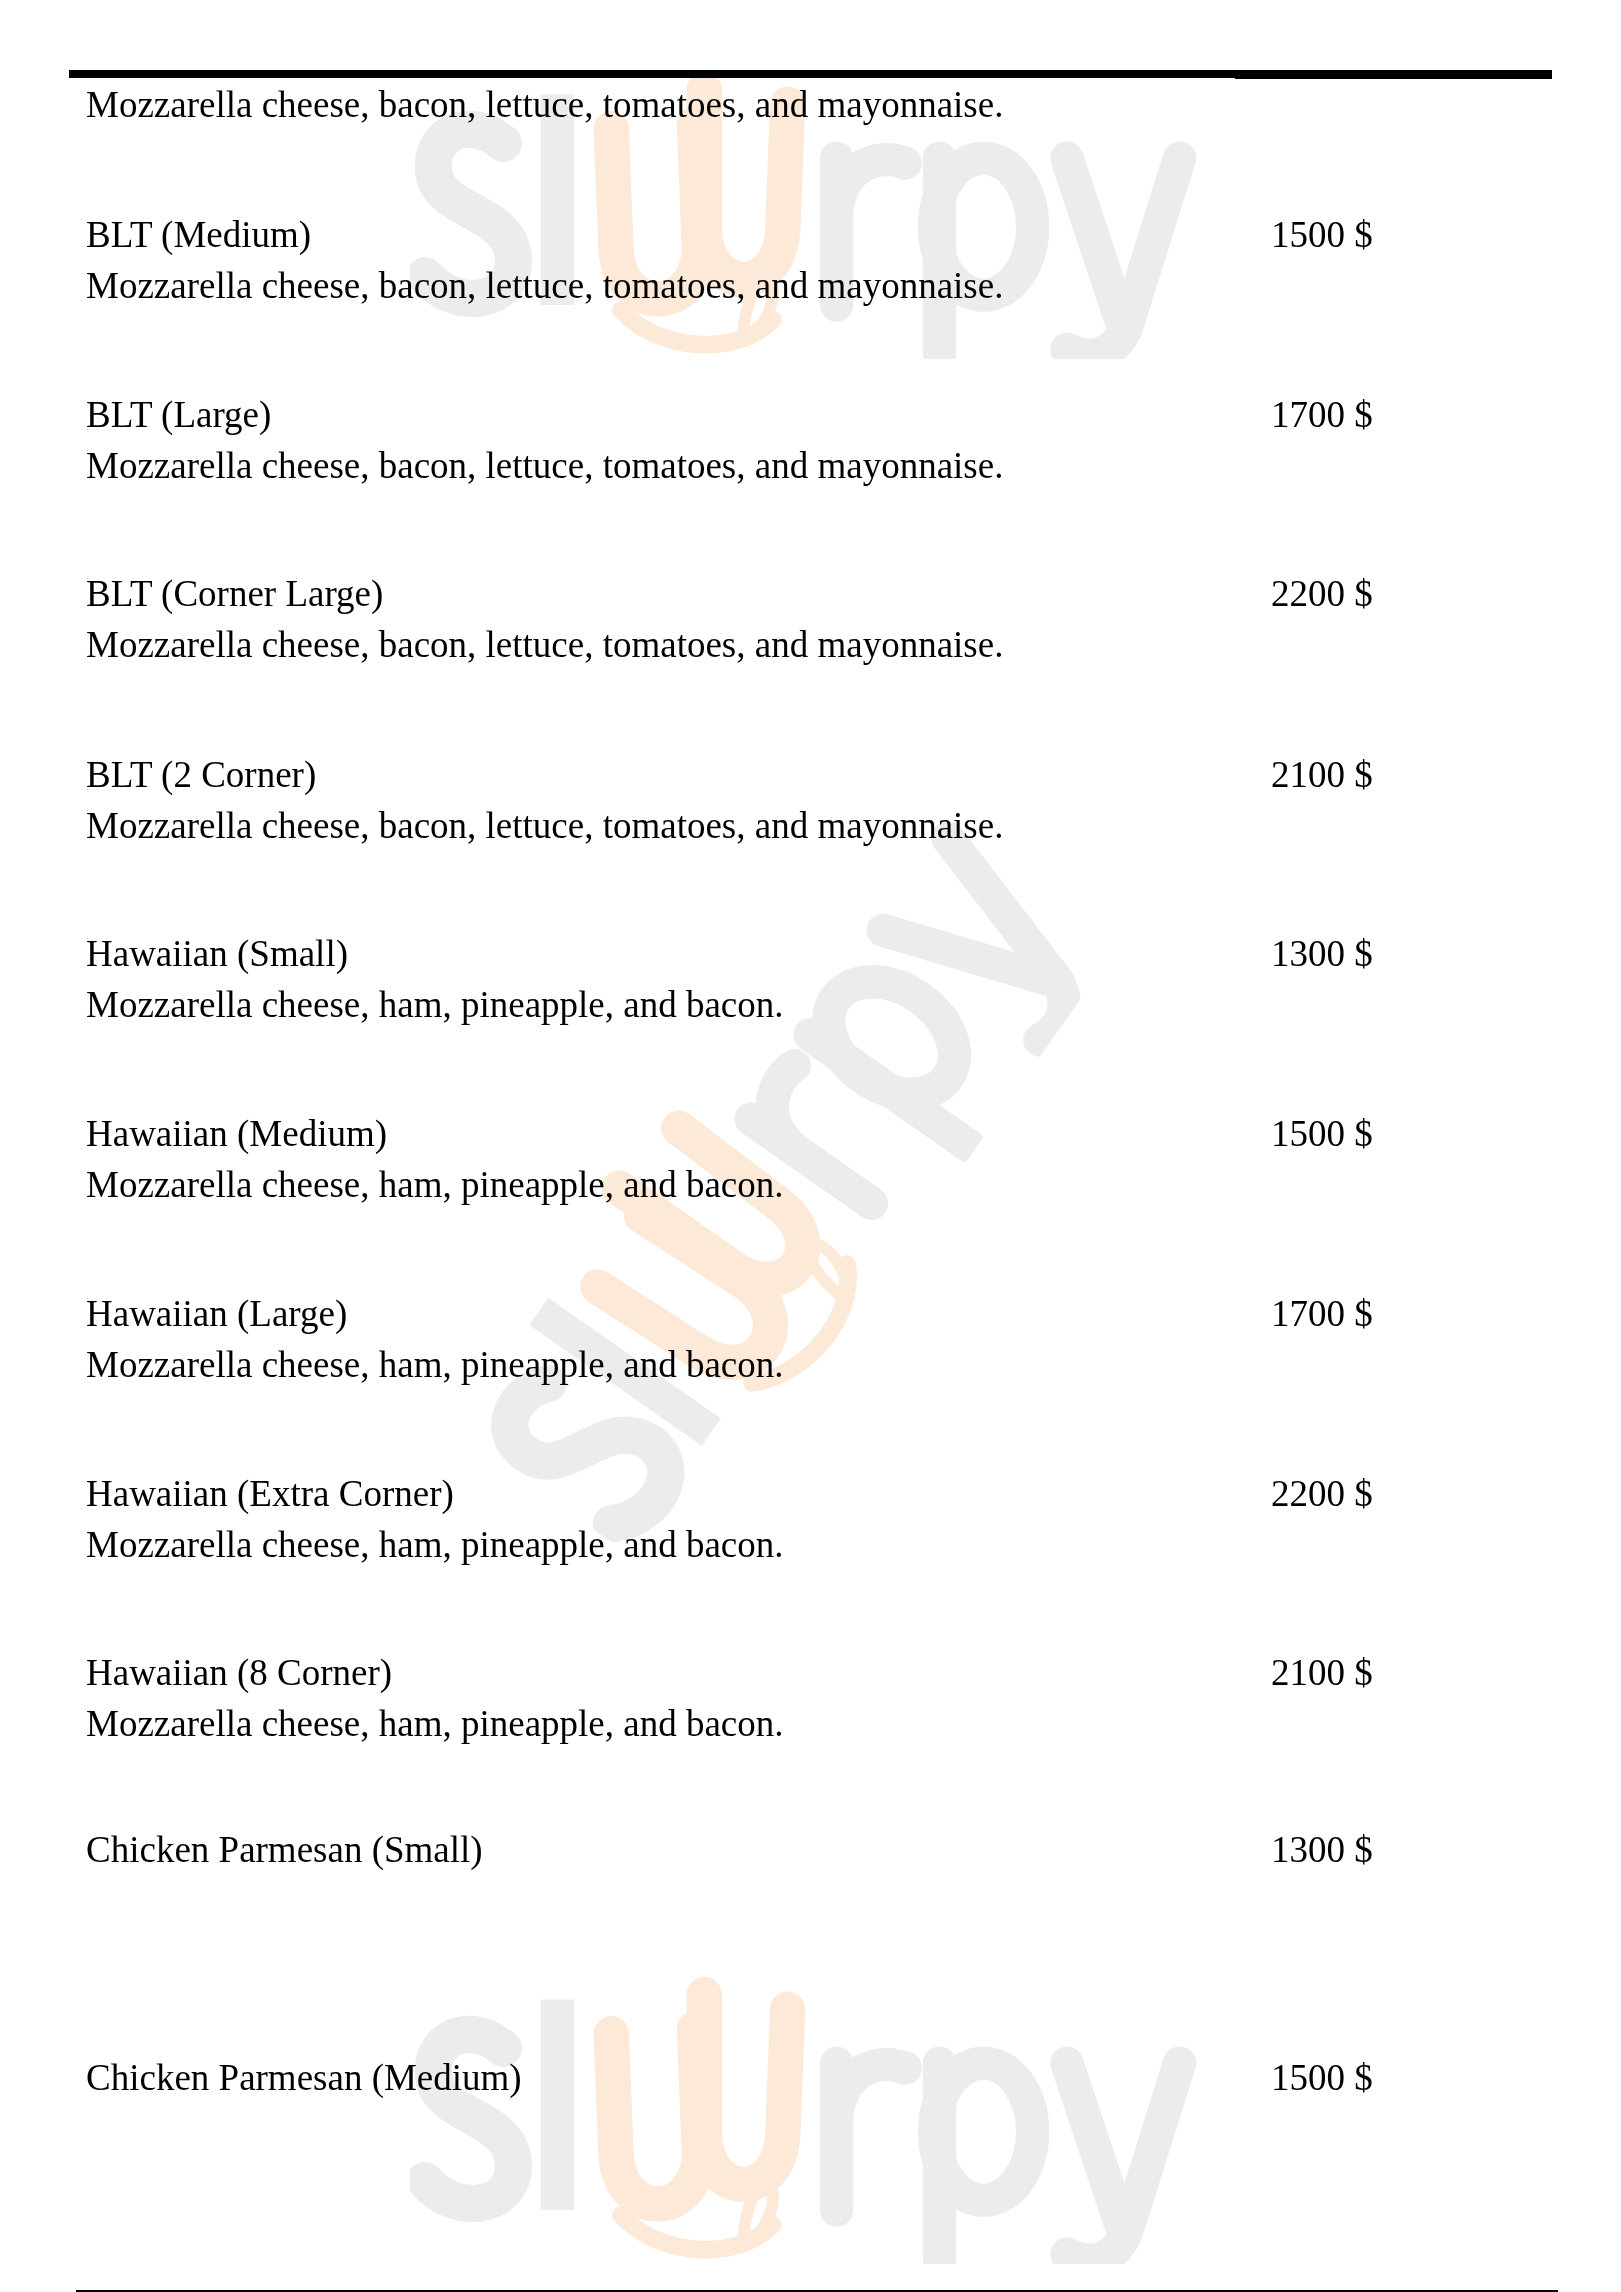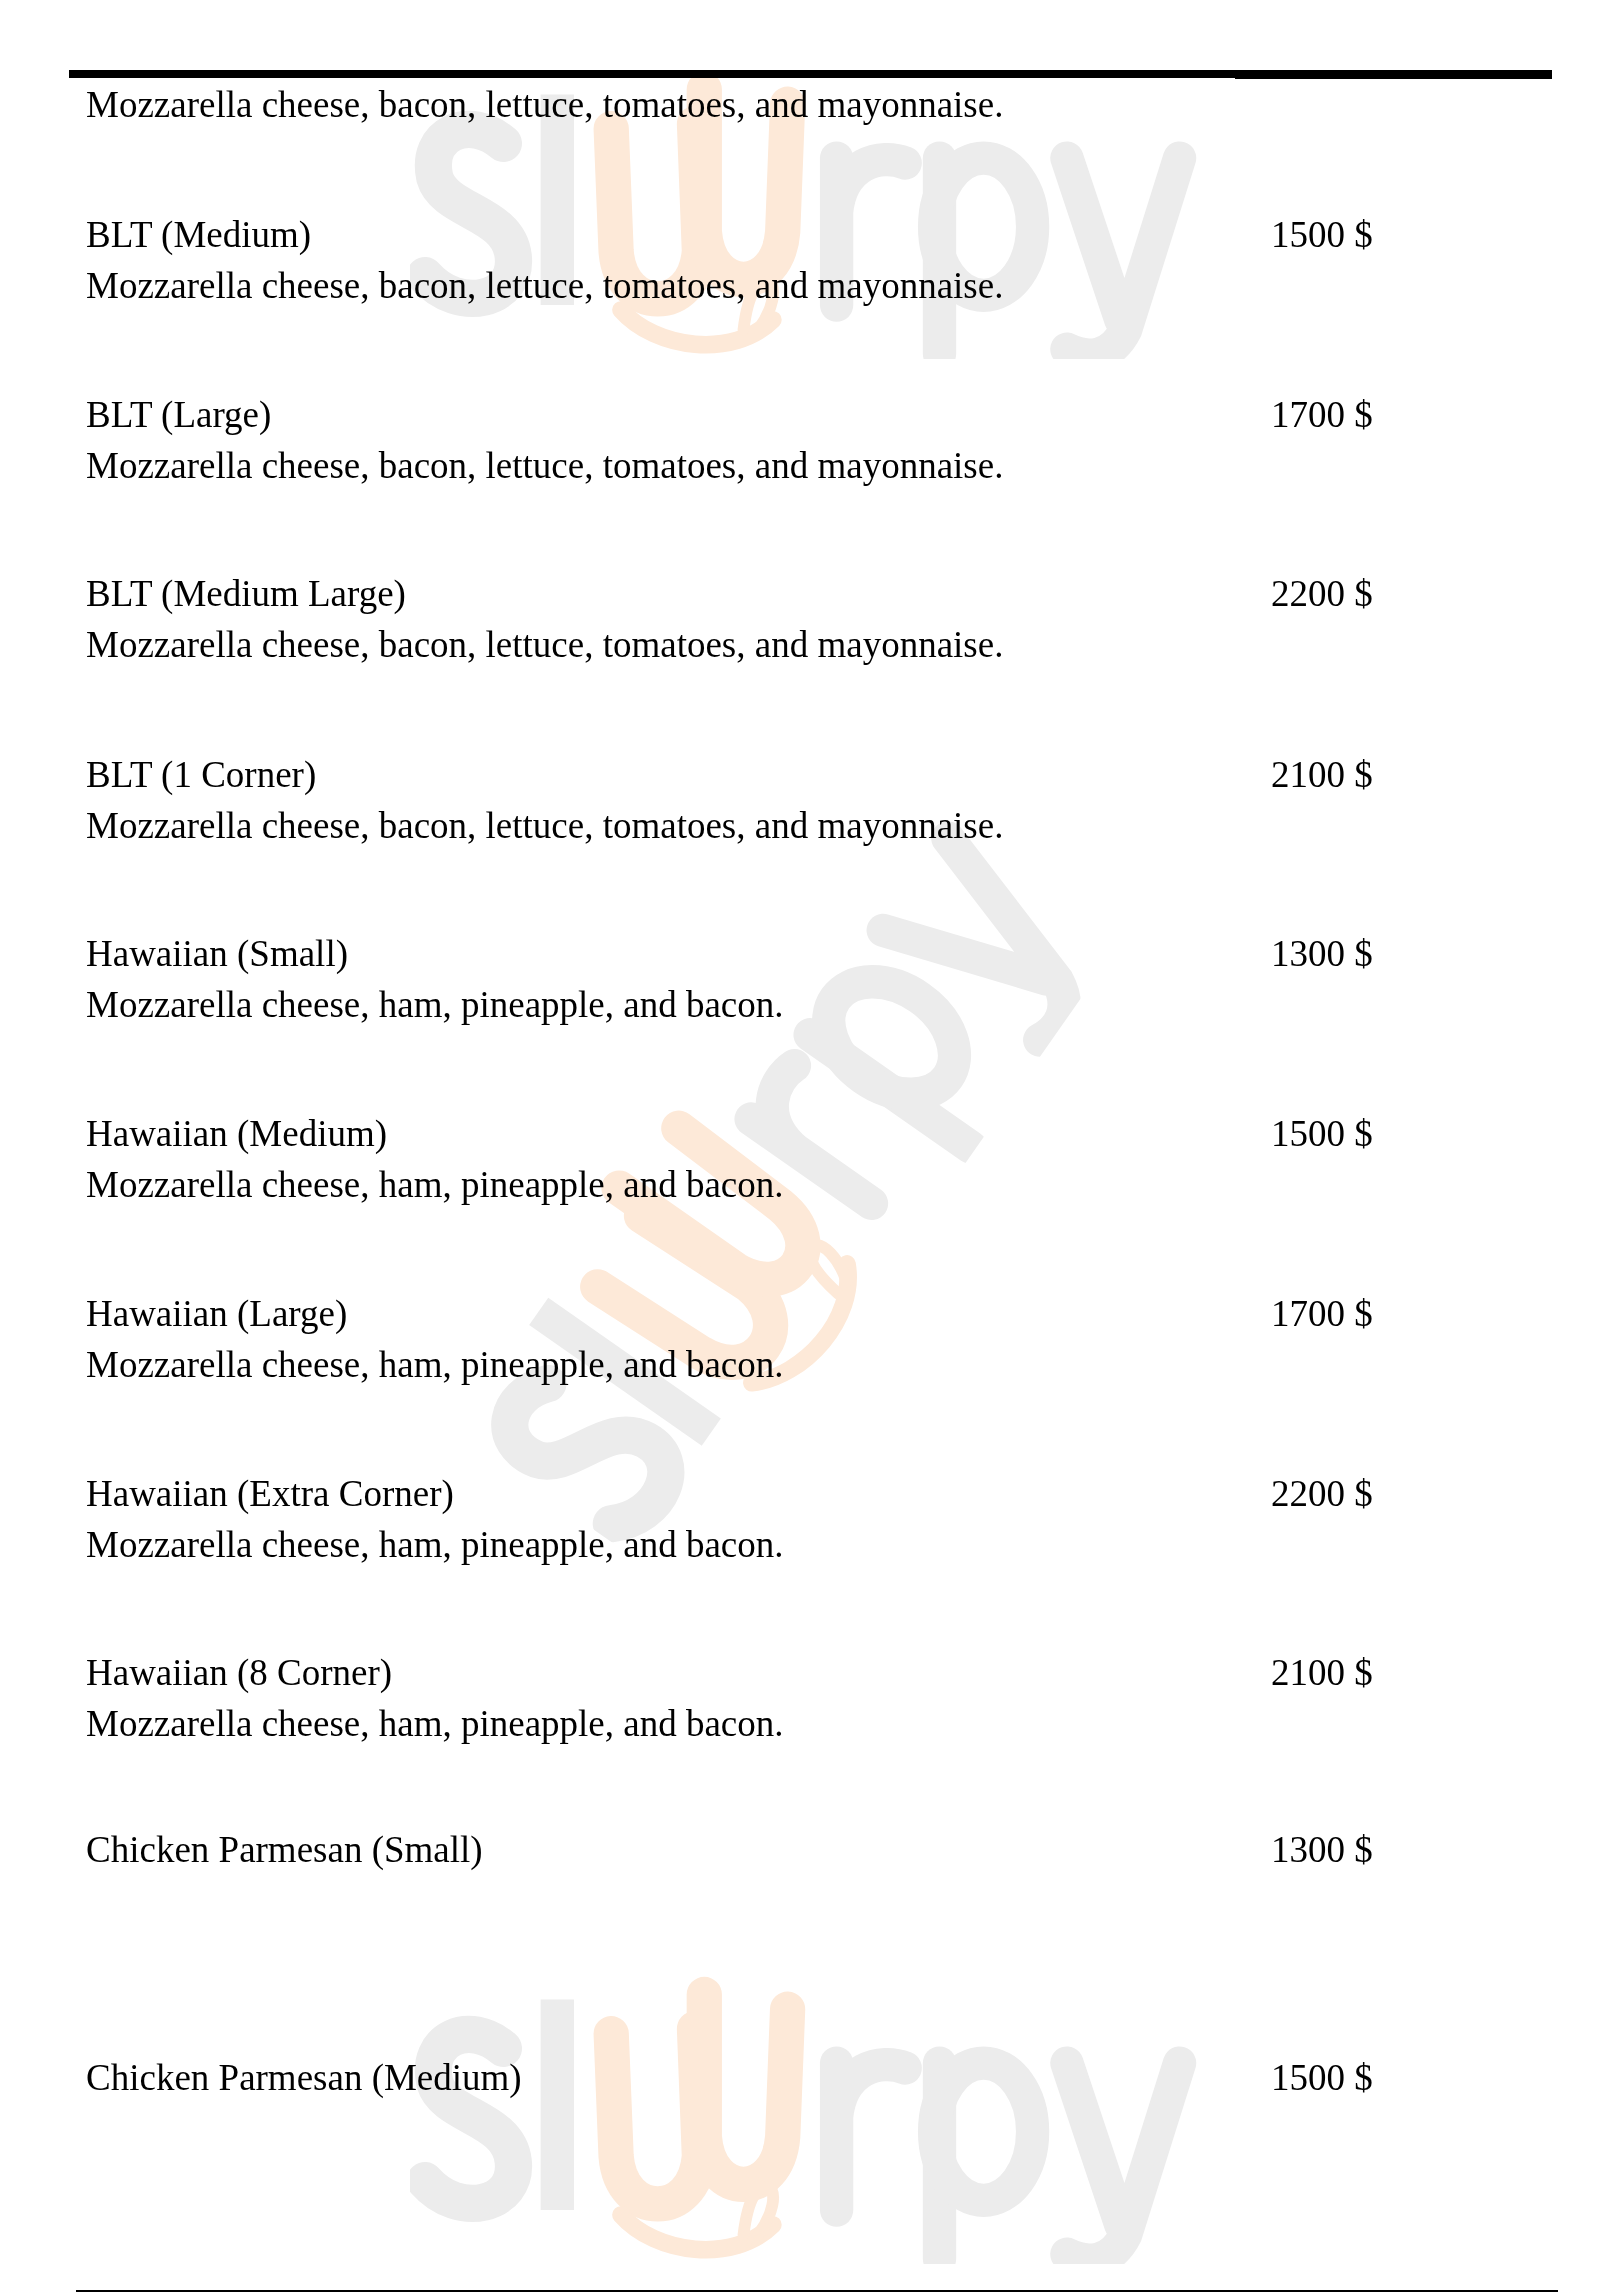--- a/index.html
+++ b/index.html
@@ -137,25 +137,25 @@
   <div class="text-line" style="top:86px">Mozzarella cheese, bacon, lettuce, tomatoes, and mayonnaise.</div>
 
   <div class="text-line" style="top:216px">BLT (Medium)</div>
   <div class="price" style="top:216px">1500 $</div>
   <div class="text-line" style="top:267px">Mozzarella cheese, bacon, lettuce, tomatoes, and mayonnaise.</div>
 
   <div class="text-line" style="top:396px">BLT (Large)</div>
   <div class="price" style="top:396px">1700 $</div>
   <div class="text-line" style="top:447px">Mozzarella cheese, bacon, lettuce, tomatoes, and mayonnaise.</div>
 
-  <div class="text-line" style="top:575px">BLT (Medium Large)</div>
+  <div class="text-line" style="top:575px">BLT (Corner Large)</div>
   <div class="price" style="top:575px">2200 $</div>
   <div class="text-line" style="top:626px">Mozzarella cheese, bacon, lettuce, tomatoes, and mayonnaise.</div>
 
-  <div class="text-line" style="top:756px">BLT (1 Corner)</div>
+  <div class="text-line" style="top:756px">BLT (2 Corner)</div>
   <div class="price" style="top:756px">2100 $</div>
   <div class="text-line" style="top:807px">Mozzarella cheese, bacon, lettuce, tomatoes, and mayonnaise.</div>
 
   <div class="text-line" style="top:935px">Hawaiian (Small)</div>
   <div class="price" style="top:935px">1300 $</div>
   <div class="text-line" style="top:986px">Mozzarella cheese, ham, pineapple, and bacon.</div>
 
   <div class="text-line" style="top:1115px">Hawaiian (Medium)</div>
   <div class="price" style="top:1115px">1500 $</div>
   <div class="text-line" style="top:1166px">Mozzarella cheese, ham, pineapple, and bacon.</div>

